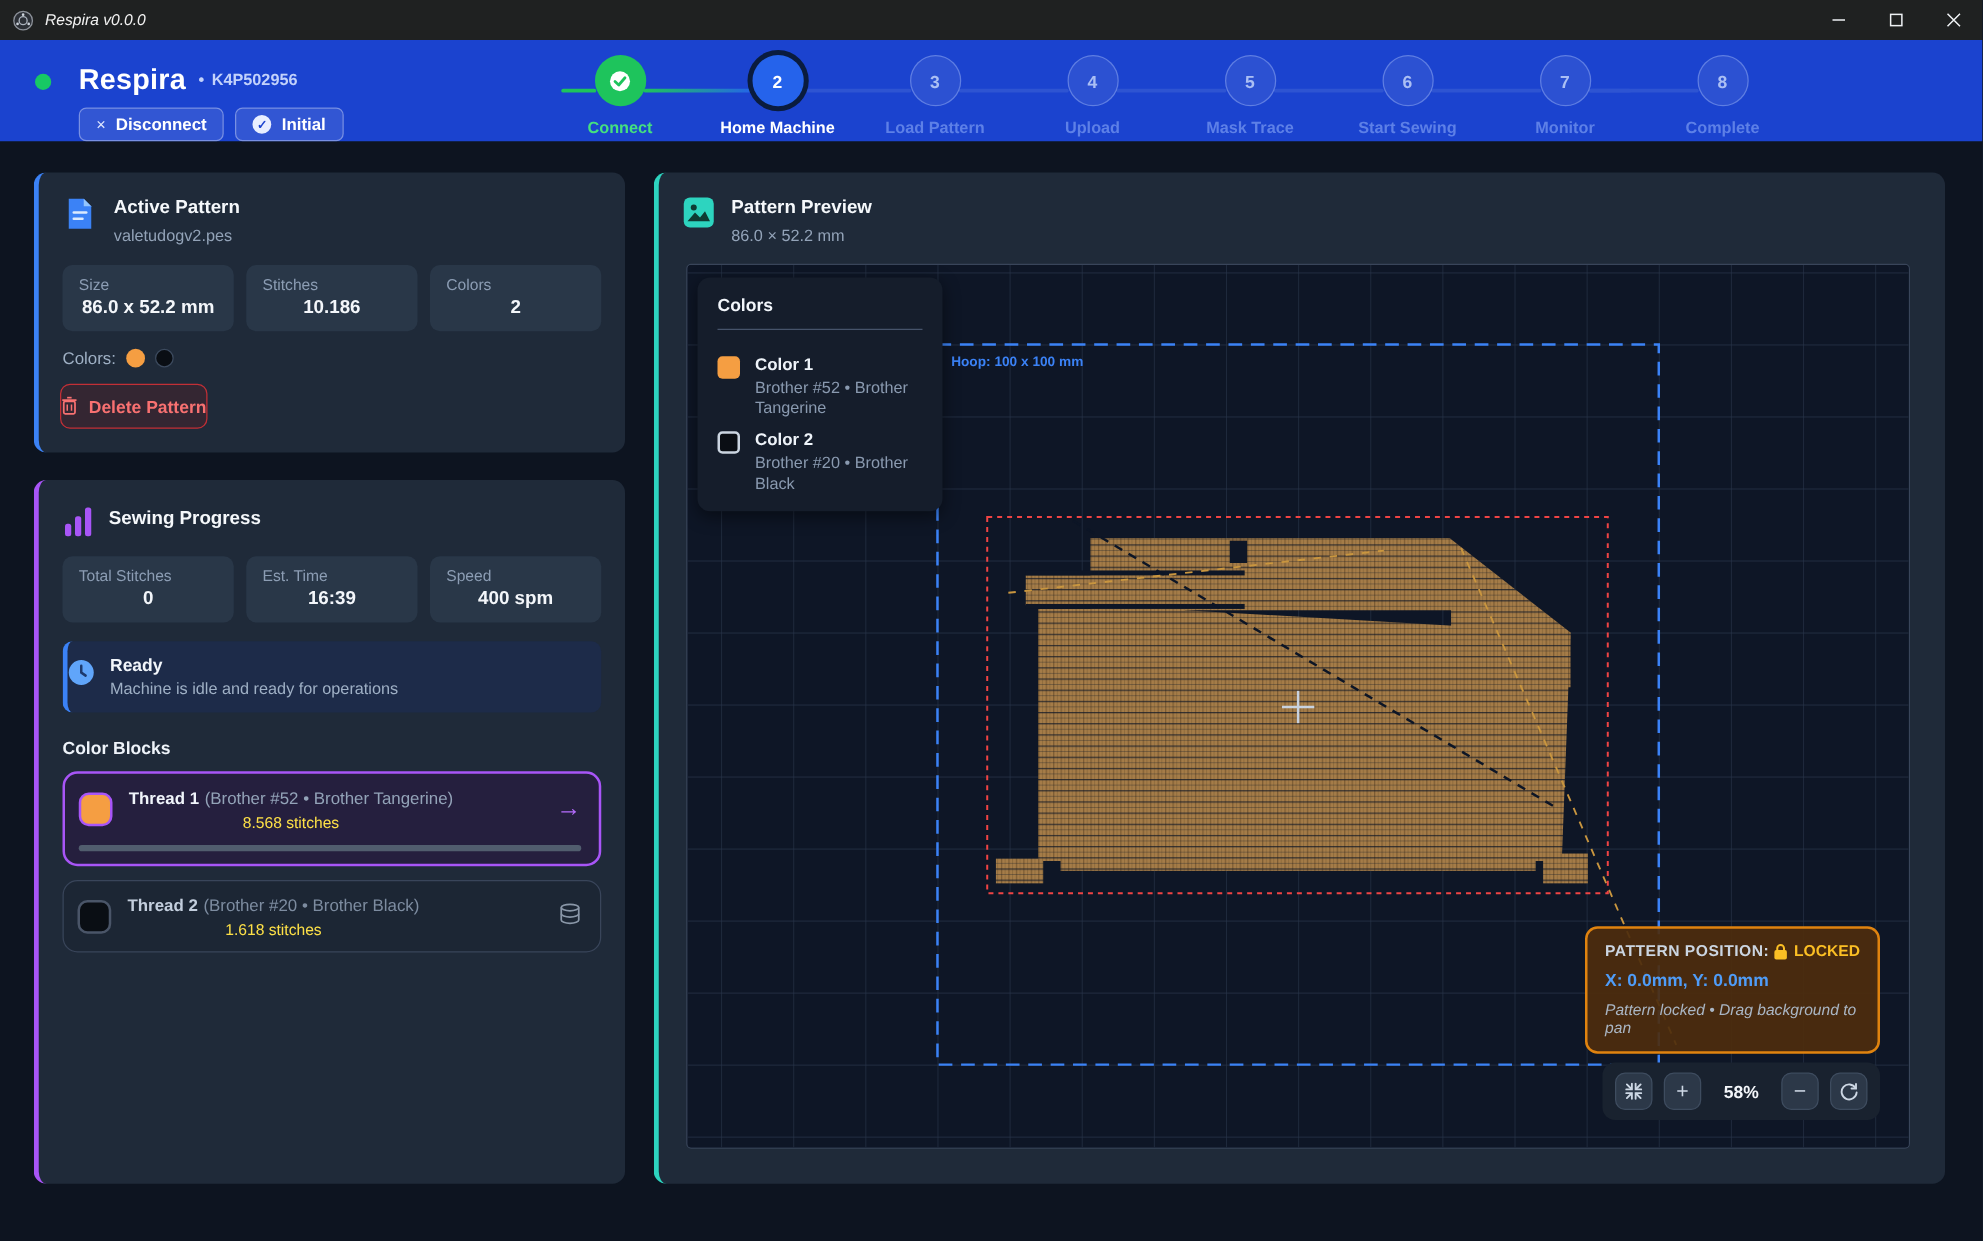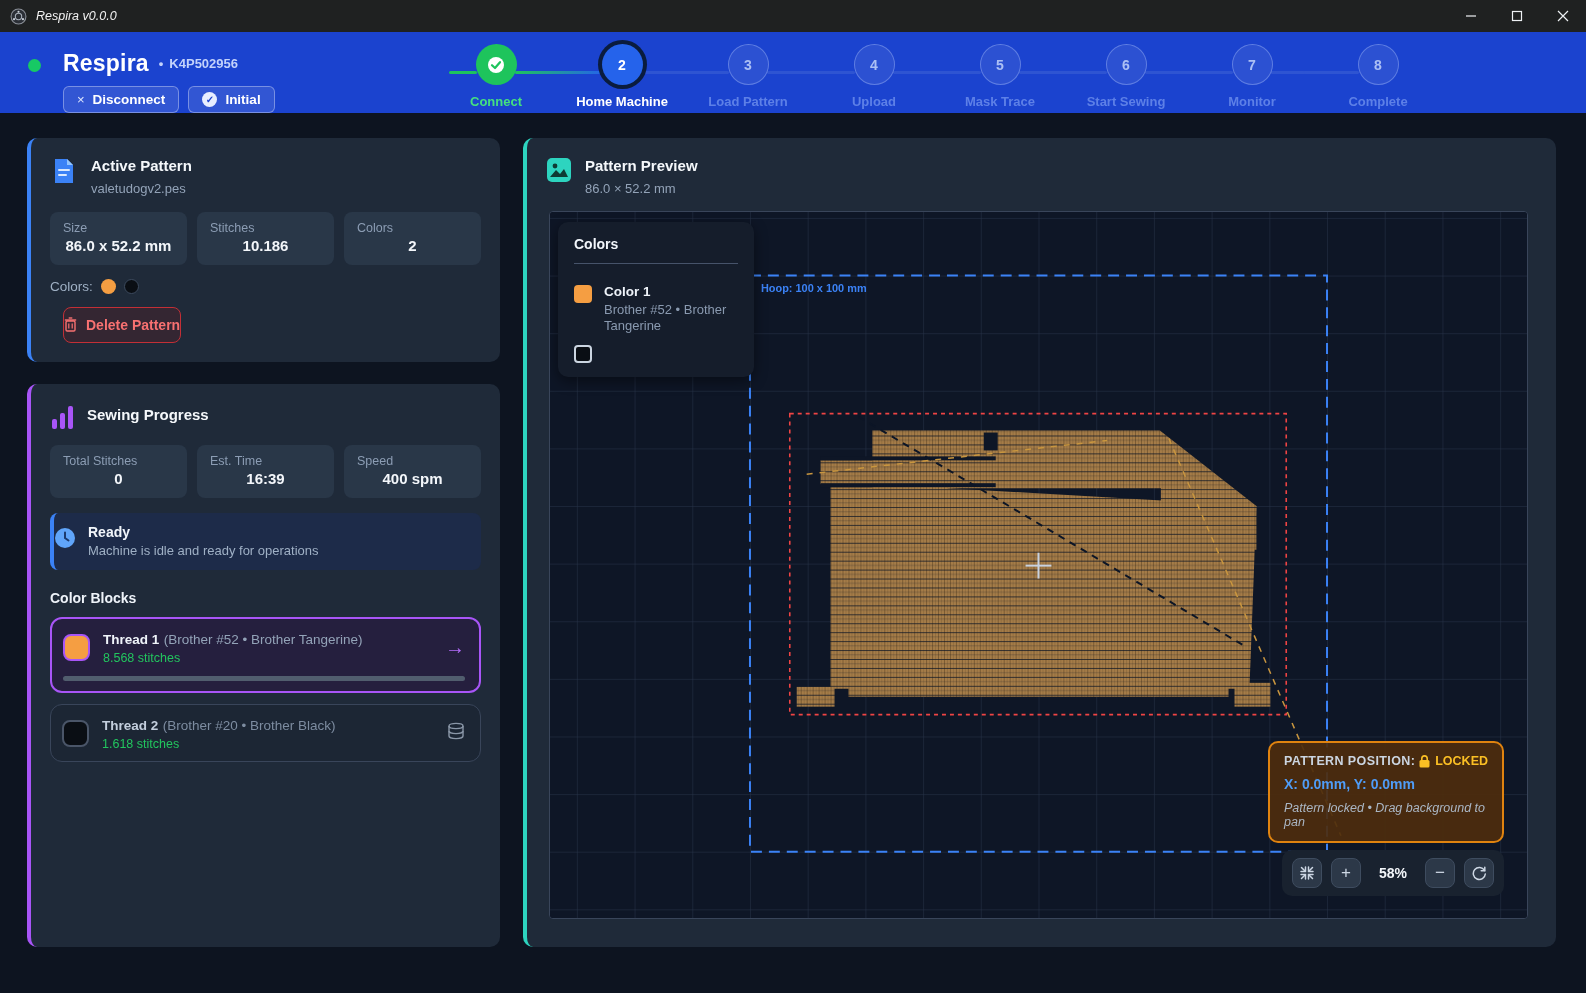--- a/index.html
+++ b/index.html
@@ -64,42 +64,42 @@
 
   .stat-row { display:flex; gap:10px; padding:16px 19px 0 19px; }
   .stat-box { flex:1; background:#293748; border-radius:8px; padding:9px 13px 11px 13px; }
   .stat-label { font-size:12.5px; color:#8c9db4; }
   .stat-value { font-size:15px; font-weight:bold; color:#f3f6fa; margin-top:2px;text-align:center; }
 
   
   .colors-row { display:flex; align-items:center; gap:8px; padding:14px 19px 0 19px; font-size:13.5px; color:#9fb0c4; }
   .swatch-dot { width:15px; height:15px; border-radius:50%; }
   .swatch-dot.dark { border:1px solid #3c4a5e; }
-  .delete-btn { margin:13px 19px 19px 32px; height:36px; border:1px solid #c22f36; border-radius:8px;
+  .delete-btn { margin:13px 19px 19px 17px; height:36px; border:1px solid #c22f36; border-radius:8px;
                 background:rgba(127,29,29,0.22); color:#f87171; font-size:14px; font-weight:bold;
                 display:flex; align-items:center; justify-content:center; gap:9px; cursor:pointer; }
 
   
   .ready-box { margin:15px 19px 0 19px; background:#1d2b49; border-left:4px solid #3b82f6;
                border-radius:8px; padding:11px 14px 12px 0; display:flex; gap:12px; align-items:flex-start; }
   .ready-title { font-size:14px; font-weight:bold; color:#f2f6fb; }
   .ready-desc { font-size:13px; color:#9fb0c5; margin-top:3px; }
   .cb-label { padding:20px 19px 0 19px; font-size:14px; font-weight:bold; color:#eef3f9; }
   .thread { margin:11px 19px 0 19px; border-radius:12px; padding:11px 14px 10px 11px; position:relative; }
   .thread.active { background:#251f3e; border:2px solid #a855f7; }
   .thread.idle { background:#1c2634; border:1.5px solid #39455a; }
   .thread-row { display:flex; align-items:center; gap:13px; }
   .thread-swatch { width:27px; height:27px; border-radius:8px; flex-shrink:0; }
   .thread.active .thread-swatch { border:2px solid #a855f7; }
   .thread.idle .thread-swatch { border:2px solid #4a5568; }
   .thread-name { font-size:13.5px; font-weight:bold; color:#f0f4fa; }
   .thread.idle .thread-name { color:#c3cedd; }
   .thread-detail { font-size:13.5px; font-weight:normal; color:#93a3b8; }
   .thread.idle .thread-detail { color:#7d8ca0; }
-  .thread-stitches { font-size:12.5px; color:#22c55e; margin-top:3px; }
+  .thread-stitches { font-size:12.5px; color:#fde047; margin-top:3px;text-align:center; }
   .thread-right { margin-left:auto; flex-shrink:0; }
   .arrow-g { color:#b36bfa; font-size:20px; font-weight:bold; }
   .progress-track { margin-top:11px; height:5px; background:#515d6e; border-radius:3px; }
 
   
   .preview-canvas { flex:1; margin:15px 28px 28px 22px; background:#0e1626; border:1px solid #39455a;
                     border-radius:4px; position:relative; overflow:hidden; }
   .preview-canvas svg.scene { position:absolute; inset:0; }
 
   .legend { position:absolute; left:8px; top:10px; width:196px; background:#151d2b; border-radius:10px;
@@ -411,20 +411,24 @@
         <hr>
         <div class="legend-item">
           <span class="legend-swatch" style="background-color: rgb(245, 158, 66);"></span>
           <div>
             <div class="legend-name">Color 1</div>
             <div class="legend-detail">Brother #52 • Brother Tangerine</div>
           </div>
         </div>
         <div class="legend-item">
           <span class="legend-swatch dark" style="background-color: rgb(10, 14, 20);"></span>
+          <div>
+            <div class="legend-name">Color 2</div>
+            <div class="legend-detail">Brother #20 • Brother Black</div>
+          </div>
         </div>
       </div>
 
       <div class="pos-overlay">
         <div class="pos-row1">
           <span class="pos-label">PATTERN POSITION:</span>
           <span class="pos-locked">
             <svg width="11" height="13" viewBox="0 0 11 13">
               <rect x="0.5" y="5" width="10" height="7.5" rx="1.5" fill="#fbbf24"></rect>
               <path d="M2.8 5 V3.6 a2.7 2.7 0 0 1 5.4 0 V5" fill="none" stroke="#fbbf24" stroke-width="1.6"></path>

